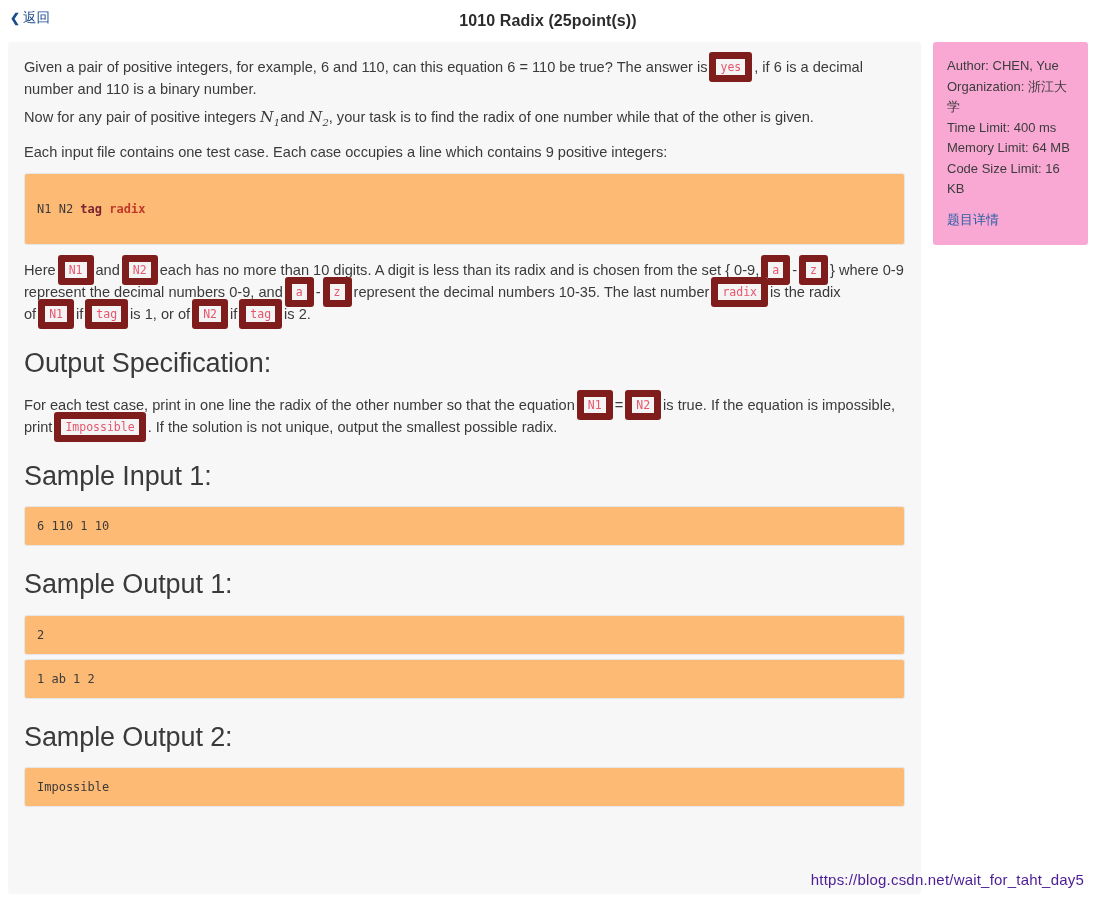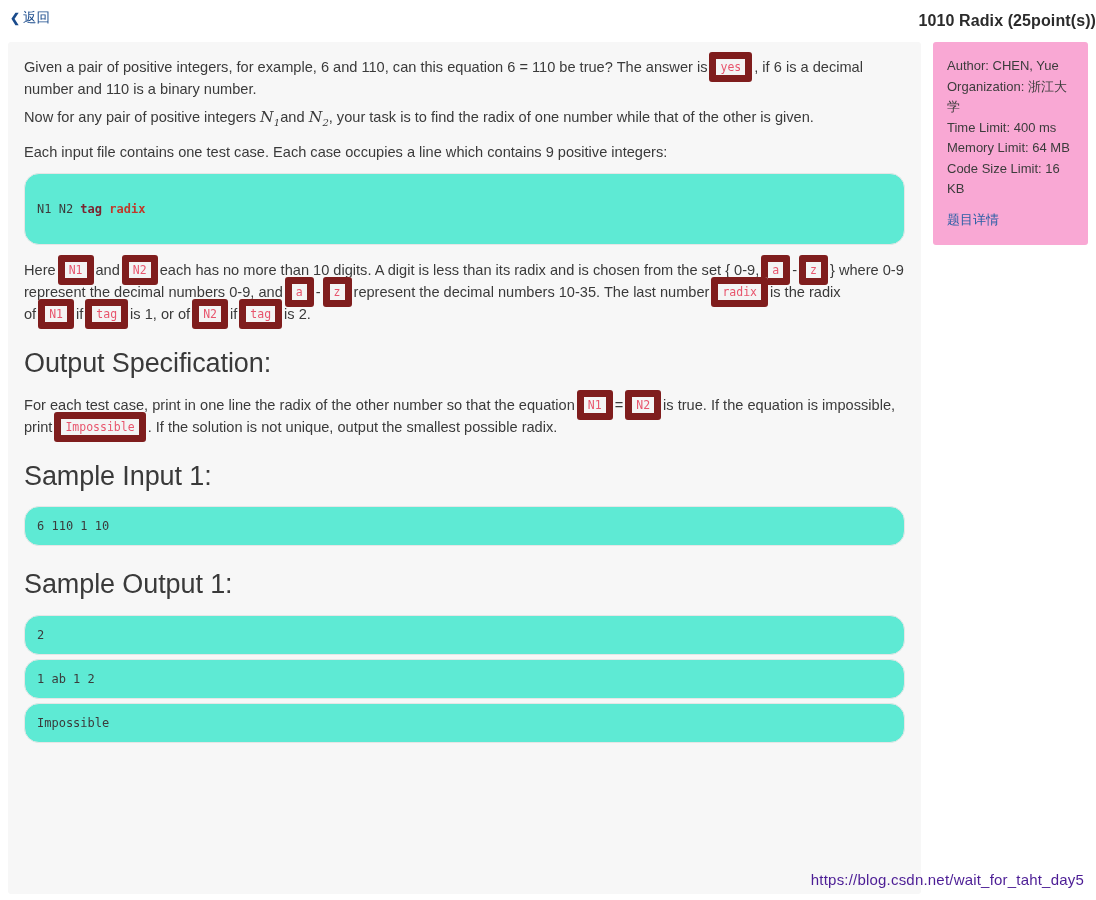--- a/index.html
+++ b/index.html
@@ -35,21 +35,21 @@
   }
   .back-link .chev {
     font-size: 12px;
     font-weight: bold;
     line-height: 1;
     position: relative;
     top: 0px;
   }
   .back-link .back-text { line-height: 1; }
   .page-title {
-    text-align: right;
+    text-align: center;
     font-size: 16px;
     font-weight: bold;
     color: #2b2b2b;
     line-height: 42px;
     letter-spacing: 0.1px;
   }
 
   
   .layout {
     display: flex;
@@ -112,23 +112,23 @@
     font-weight: 300;
     color: #3a3a3a;
     margin: 22px 0 14px 0;
     line-height: 1.2;
     letter-spacing: -0.1px;
   }
   h2.section-heading.first { margin-top: 16px; }
 
   
   .code-block {
-    background: #5eead4;
+    background: #fdba74;
     border: 1px solid #e6e6e6;
-    border-radius: 15px;
+    border-radius: 3px;
     padding: 10px 12px;
     font-family: "DejaVu Sans Mono", "Liberation Mono", monospace;
     font-size: 12px;
     line-height: 1.5;
     color: #3b3b3b;
     overflow: hidden;
     white-space: pre;
     margin-bottom: 4px;
   }
   .code-block.tall { padding: 26px 12px 26px 12px; }
@@ -206,20 +206,21 @@
     </p>
 
     <h2 class="section-heading">Sample Input 1:</h2>
     <div class="code-block">6 110 1 10</div>
 
     <h2 class="section-heading">Sample Output 1:</h2>
     <div class="code-block">2</div>
 
     <div class="code-block">1 ab 1 2</div>
 
+    <h2 class="section-heading">Sample Output 2:</h2>
     <div class="code-block">Impossible</div>
 
   </div>
 
   <div class="side-panel">
     <p class="meta-line">Author: CHEN, Yue</p>
     <p class="meta-line">Organization: 浙江大学</p>
     <p class="meta-line">Time Limit: 400 ms</p>
     <p class="meta-line">Memory Limit: 64 MB</p>
     <p class="meta-line">Code Size Limit: 16 KB</p>

